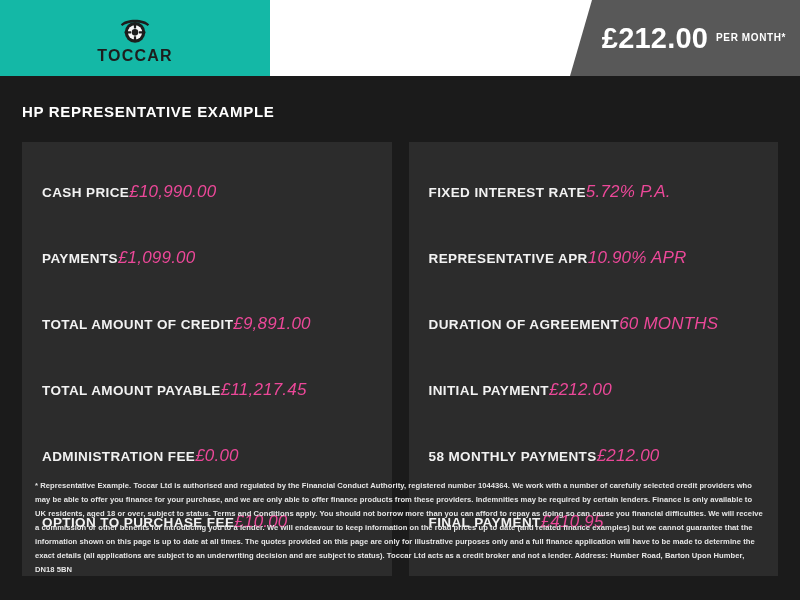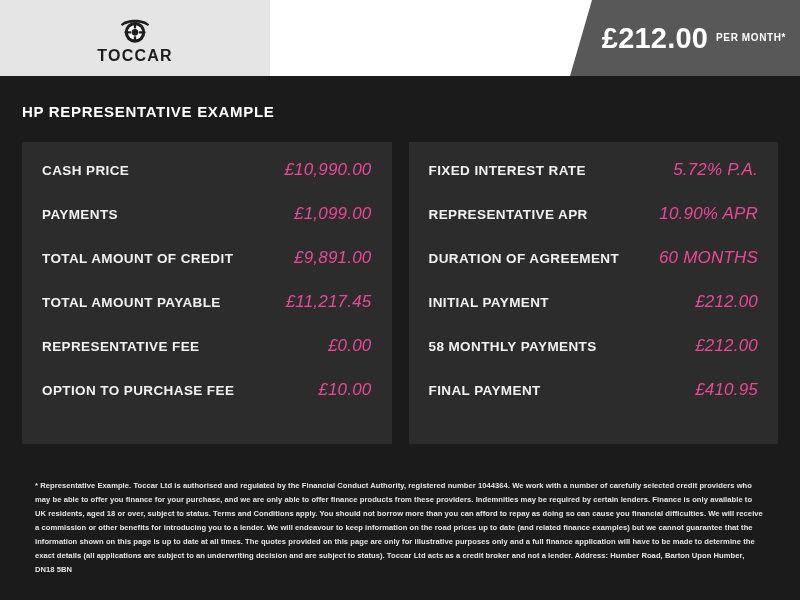--- a/index.html
+++ b/index.html
@@ -21,21 +21,21 @@
 
   
   .header {
     display: flex;
     height: 76px;
     width: 100%;
     background: #ffffff;
   }
   .logo-zone {
     width: 270px;
-    background: #e5e5e5;
+    background: #14b8a6;
     display: flex;
     flex-direction: column;
     align-items: center;
     justify-content: center;
     padding-top: 4px;
   }
   .logo-mark {
     width: 38px;
     height: 30px;
     display: block;
@@ -94,22 +94,22 @@
     padding: 22px 22px 0 22px;
   }
   .panel {
     background: #2c2c2c;
     flex: 1;
     padding: 18px 20px 20px 20px;
   }
   .row {
     display: flex;
     align-items: baseline;
-    justify-content: space-between;
     height: 44px;
+    margin-top: 22px;
   }
   .row-label {
     color: #f2f2f2;
     font-size: 13.5px;
     font-weight: bold;
     letter-spacing: 0.4px;
     white-space: nowrap;
   }
   .row-value {
     color: #ec4899;
@@ -183,21 +183,21 @@
       </div>
       <div class="row">
         <span class="row-label">TOTAL AMOUNT OF CREDIT</span>
         <span class="row-value">£9,891.00</span>
       </div>
       <div class="row">
         <span class="row-label">TOTAL AMOUNT PAYABLE</span>
         <span class="row-value">£11,217.45</span>
       </div>
       <div class="row">
-        <span class="row-label">REPRESENTATIVE FEE</span>
+        <span class="row-label">ADMINISTRATION FEE</span>
         <span class="row-value">£0.00</span>
       </div>
       <div class="row">
         <span class="row-label">OPTION TO PURCHASE FEE</span>
         <span class="row-value">£10.00</span>
       </div>
     </div>
 
     <div class="panel">
       <div class="row">

